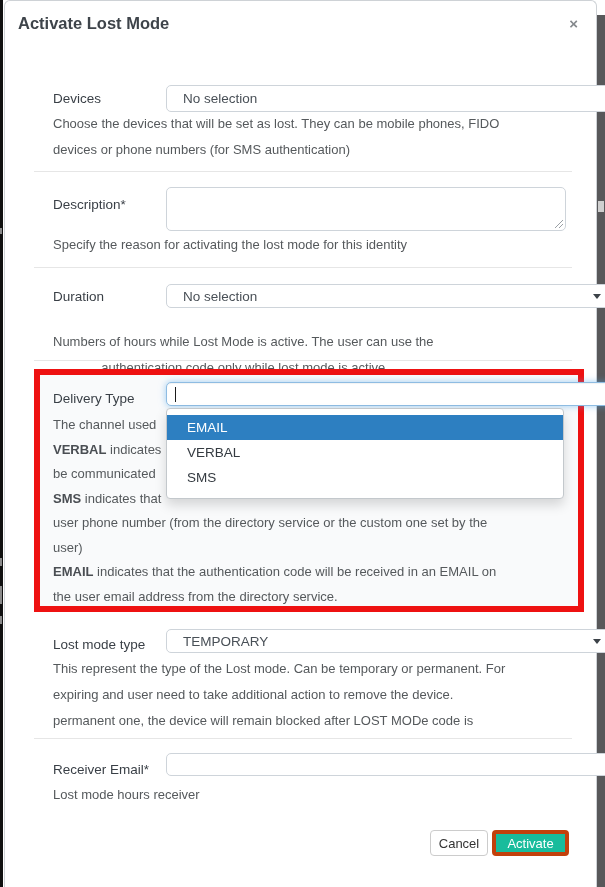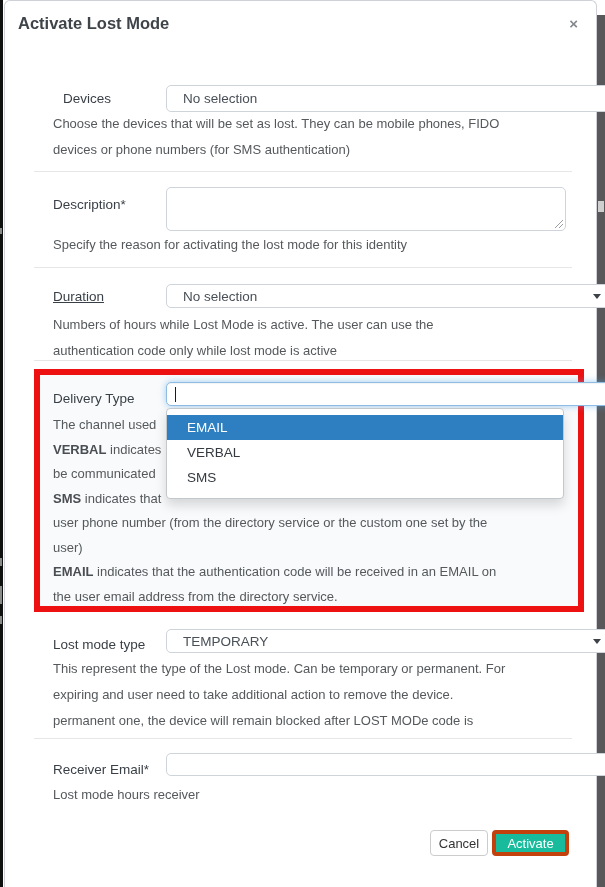--- a/index.html
+++ b/index.html
@@ -58,21 +58,21 @@
   <div class="edge-mark" style="left:0;top:586px;width:2px;height:18px;"></div>
   <div class="edge-mark" style="left:0;top:616px;width:2px;height:8px;"></div>
   <div class="edge-right"></div>
   <div class="edge-right-mark"></div>
 
   <div class="modal">
 
     <div class="modal-title">Activate Lost Mode</div>
     <div class="close-btn">×</div>
 
-    <div class="field-label" style="top:90px;margin-left:10px;">Devices</div>
+    <div class="field-label" style="top:90px;">Devices</div>
     <div class="ctl input-text" style="top:84px;height:27px;">
       <span>No selection</span>
     </div>
     <div class="help" style="top:110px;">
       <div>Choose the devices that will be set as lost. They can be mobile phones, FIDO</div>
       <div>devices or phone numbers (for SMS authentication)</div>
     </div>
 
     <div class="divider" style="top:170px;"></div>
 
@@ -83,26 +83,26 @@
         <line x1="2" y1="10" x2="10" y2="2" stroke="#9aa0a5" stroke-width="1"></line>
         <line x1="6" y1="10" x2="10" y2="6" stroke="#9aa0a5" stroke-width="1"></line>
       </svg>
     </div>
     <div class="help" style="top:231px;">
       <div>Specify the reason for activating the lost mode for this identity</div>
     </div>
 
     <div class="divider" style="top:266px;"></div>
 
-    <div class="field-label" style="top:288px;text-decoration:underline;">Duration</div>
+    <div class="field-label" style="top:288px;">Duration</div>
     <div class="ctl input-text select" style="top:283px;height:24px;">
       <span>No selection</span>
       <span class="caret"></span>
     </div>
-    <div class="help" style="top:311px;">
+    <div class="help" style="top:328px;text-align:center;">
       <div>Numbers of hours while Lost Mode is active. The user can use the</div>
       <div>authentication code only while lost mode is active</div>
     </div>
 
     <div class="divider" style="top:359px;"></div>
 
     <div class="red-box"></div>
 
     <div class="field-label z2" style="top:390px;">Delivery Type</div>
     <div class="ctl input-text focused z2" style="top:381px;height:24px;padding-left:0;">

